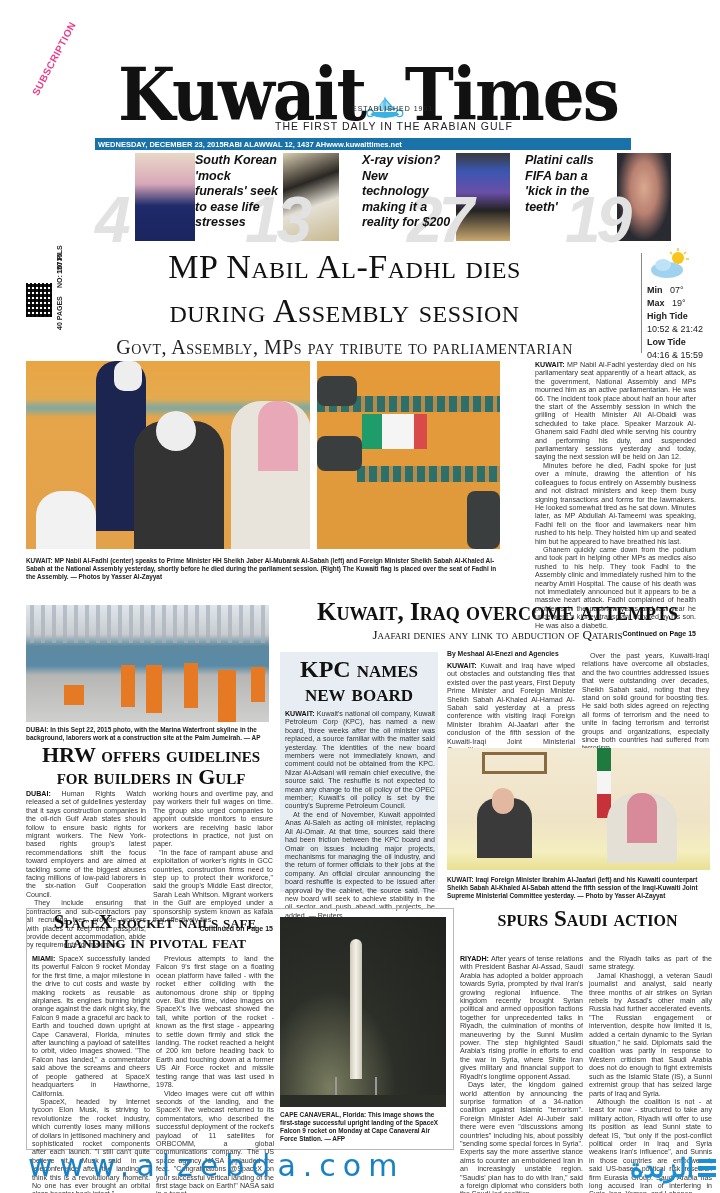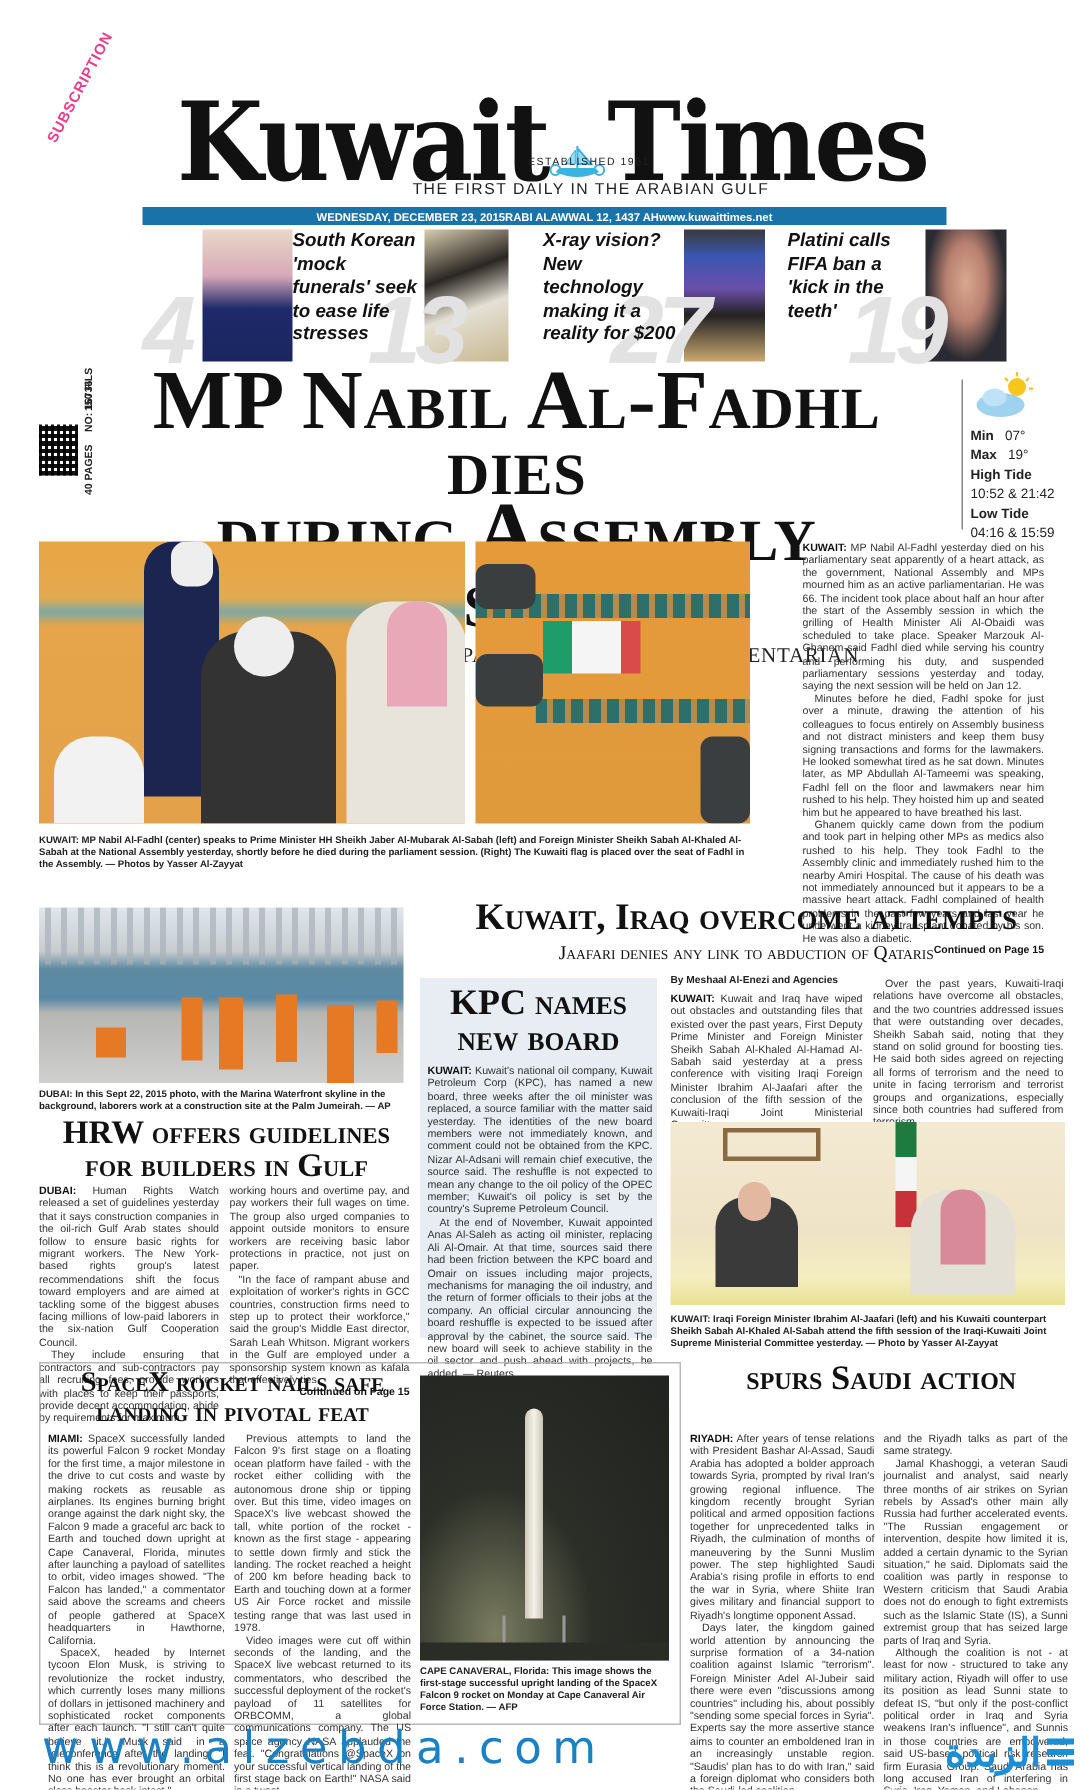--- a/index.html
+++ b/index.html
@@ -4,30 +4,30 @@
 <style>
 *{box-sizing:border-box;margin:0;padding:0}
 body{width:720px;height:1193px;background:#fff;font-family:"Liberation Sans",sans-serif;color:#222;position:relative;overflow:hidden}
 .abs{position:absolute}
 .masthead-title{left:118px;top:48px;width:500px;height:80px;display:flex;align-items:flex-end;justify-content:space-between}
 .mt-word{font-family:"DejaVu Serif","Liberation Serif",serif;font-weight:bold;font-size:66px;letter-spacing:-2px;color:#111;line-height:1;transform:scaleY(1.1)}
 .dhow{width:60px;height:40px;margin-top:20px}
 .est{left:352px;top:105px;font-size:7px;letter-spacing:1px;color:#222}
 .tagline{left:275px;top:120px;font-size:10.5px;letter-spacing:1px;color:#222}
 .subscribe{left:30px;top:92px;color:#e83e8c;font-weight:bold;font-size:10px;transform:rotate(-62deg);transform-origin:left top;letter-spacing:0.5px}
-.datebar{left:95px;top:138px;width:536px;height:12px;background:#1a73a8;color:#fff;font-size:7.5px;font-weight:bold;display:flex;justify-content:center;align-items:center;padding:0 3px}
+.datebar{left:95px;top:138px;width:536px;height:12px;background:#1a73a8;color:#fff;font-size:7.5px;font-weight:bold;display:flex;justify-content:flex-start;align-items:center;padding:0 3px}
 .teaser{top:153px;height:88px}
 .teaser-text{font-weight:bold;font-style:italic;font-size:12.5px;line-height:15.5px;color:#111;width:84px;position:absolute;top:0;left:0;z-index:2}
 .teaser-num{position:absolute;font-size:64px;font-weight:bold;font-style:italic;color:#e2e2e2;z-index:1;top:30px;left:40px;letter-spacing:-4px}
 .teaser-img{position:absolute;top:0;width:60px;height:88px}
 .qr{left:26px;top:283px;width:26px;height:34px;background:
 repeating-linear-gradient(90deg,#111 0 2px,#fff 2px 4px),repeating-linear-gradient(0deg,#111 0 3px,#fff 3px 5px);background-blend-mode:multiply}
 .vert{font-size:7px;font-weight:bold;color:#222;transform:rotate(-90deg);transform-origin:left top;white-space:nowrap}
 .headline{left:92px;top:245px;width:505px;text-align:center}
-.hl1{font-family:"Liberation Serif",serif;font-weight:bold;font-size:56px;line-height:44px;color:#111;letter-spacing:0.5px;font-variant:small-caps}
+.hl1{font-family:"Liberation Serif",serif;font-weight:normal;font-size:34px;line-height:44px;color:#111;letter-spacing:0.5px;font-variant:small-caps}
 .hl-sub{font-family:"Liberation Serif",serif;font-size:20px;line-height:24px;color:#222;font-variant:small-caps;letter-spacing:0.5px;margin-top:2px}
 .vline{left:641px;top:253px;width:1px;height:100px;background:#888}
 .weather{left:647px;top:248px;width:70px;font-size:9px;line-height:13px}
 .weather b{font-weight:bold}
 .cloud{width:40px;height:32px;position:relative;margin-left:2px}
 .photo{position:absolute;overflow:hidden}
 .body-text{font-size:7.1px;line-height:8.4px;color:#333;text-align:justify}
 .body-text b{color:#111}
 .caption{font-size:6.4px;line-height:8px;font-weight:bold;color:#222}
 .cont{font-size:7px;font-weight:bold;text-align:right;color:#111}

